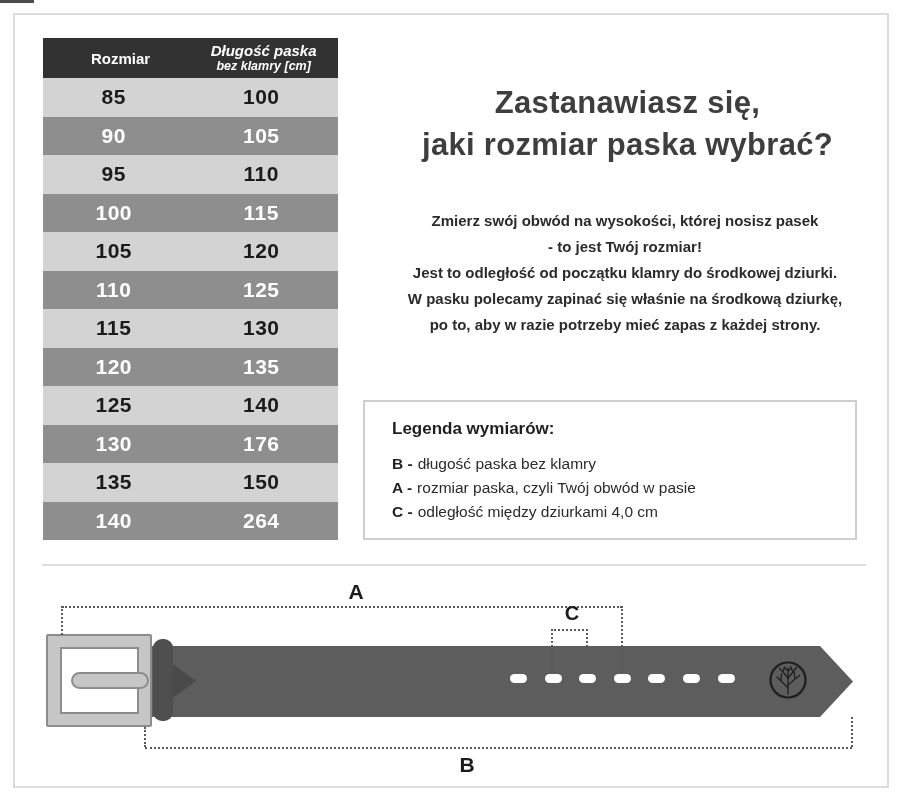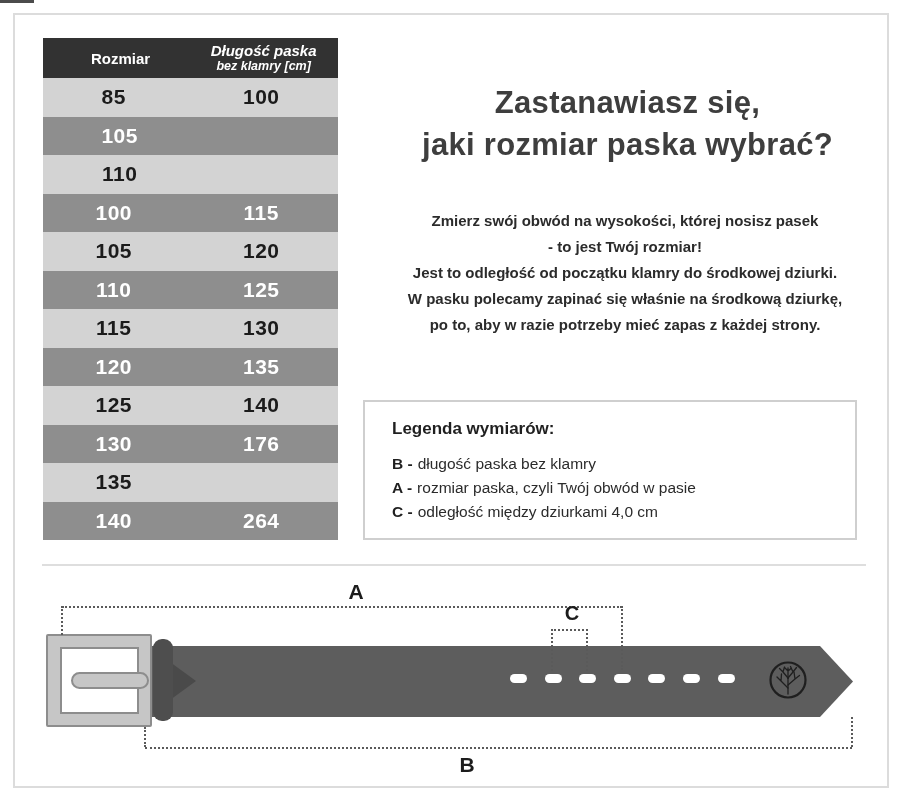--- a/index.html
+++ b/index.html
@@ -103,23 +103,25 @@
       <div class="th2">
         <div class="l1">Długość paska</div>
         <div class="l2">bez klamry [cm]</div>
       </div>
     </div>
     <div class="trow light">
         <div class="c1">85</div>
         <div class="c2">100</div>
       </div>
     <div class="trow dark">
+        <div class="c1">90</div>
         <div class="c2">105</div>
       </div>
     <div class="trow light">
+        <div class="c1">95</div>
         <div class="c2">110</div>
       </div>
     <div class="trow dark">
         <div class="c1">100</div>
         <div class="c2">115</div>
       </div>
     <div class="trow light">
         <div class="c1">105</div>
         <div class="c2">120</div>
       </div>
@@ -138,20 +140,21 @@
     <div class="trow light">
         <div class="c1">125</div>
         <div class="c2">140</div>
       </div>
     <div class="trow dark">
         <div class="c1">130</div>
         <div class="c2">176</div>
       </div>
     <div class="trow light">
         <div class="c1">135</div>
+        <div class="c2">150</div>
       </div>
     <div class="trow dark">
         <div class="c1">140</div>
         <div class="c2">264</div>
       </div>
   </div>
 
   <div class="title">
     <div>Zastanawiasz się,</div>
     <div>jaki rozmiar paska wybrać?</div>

